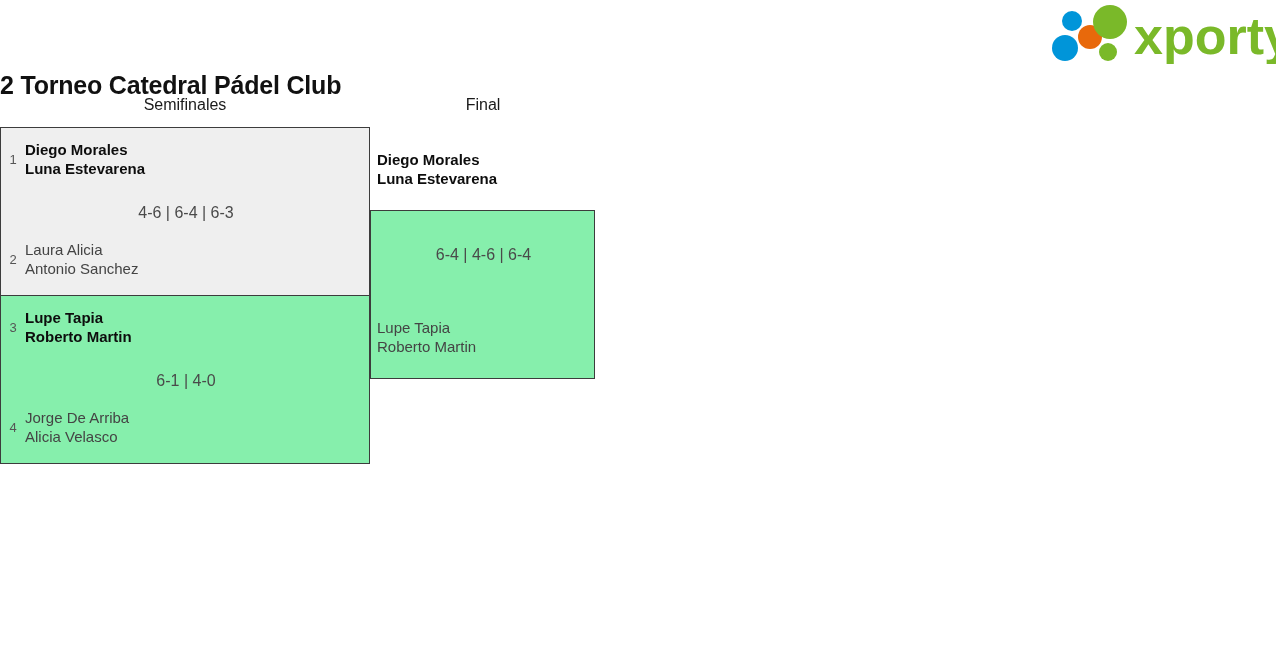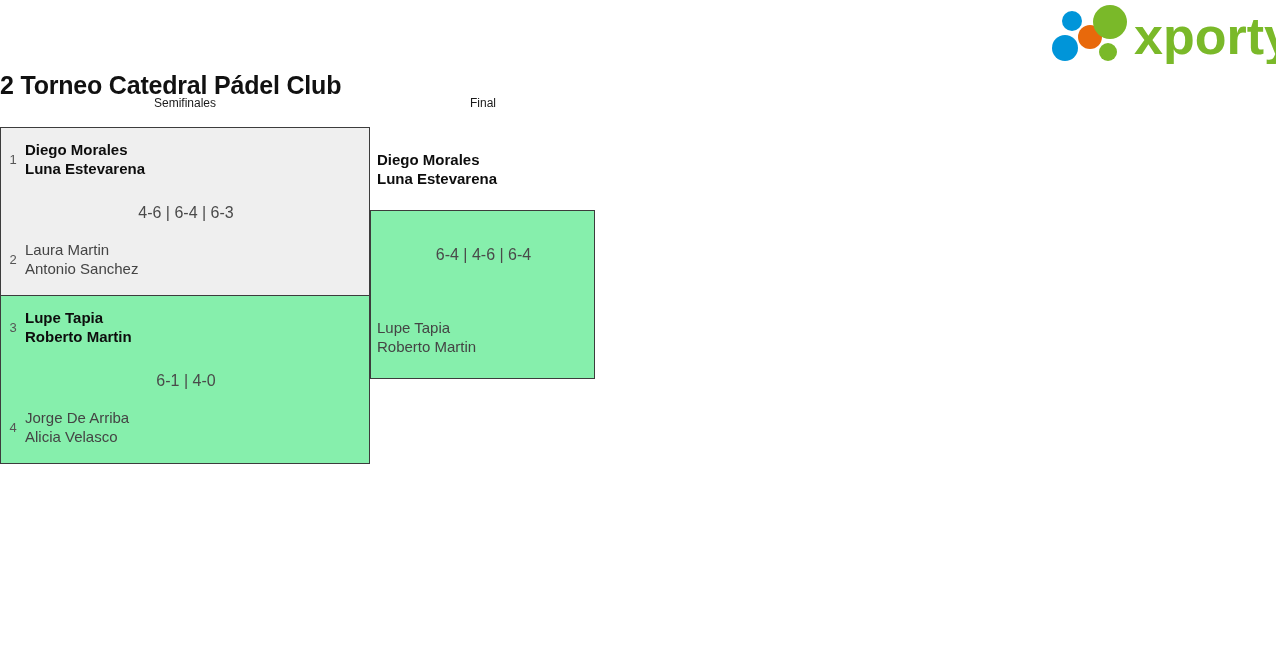--- a/index.html
+++ b/index.html
@@ -20,21 +20,21 @@
   }
   .title-line { display:block; }
 
   
   .logo { position:absolute; left:1048px; top:4px; width:228px; height:60px; }
   .logo svg { display:block; }
 
   
   .round-header {
     position:absolute; top:96px;
-    font-size:12px; color:#1a1a1a; font-weight:normal;
+    font-size:16px; color:#1a1a1a; font-weight:normal;
     text-align:center; white-space:nowrap;
   }
   .round-header.sf { left:85px; width:200px; }
   .round-header.fi { left:383px; width:200px; }
 
   
   .match-box {
     position:absolute;
     border:1px solid #3c3c3c;
     background:#86efac;
@@ -114,21 +114,21 @@
       <span class="seed">1</span>
       <span class="names">
         <span class="name">Diego Morales</span>
         <span class="name">Luna Estevarena</span>
       </span>
     </div>
     <div class="score sf">4-6 | 6-4 | 6-3</div>
     <div class="team sf-bottom loser">
       <span class="seed">2</span>
       <span class="names">
-        <span class="name">Laura Martin</span>
+        <span class="name">Laura Alicia</span>
         <span class="name">Antonio Sanchez</span>
       </span>
     </div>
   </div>
 
   <div class="match-box sf2">
     <div class="team sf-top winner">
       <span class="seed">3</span>
       <span class="names">
         <span class="name">Lupe Tapia</span>

